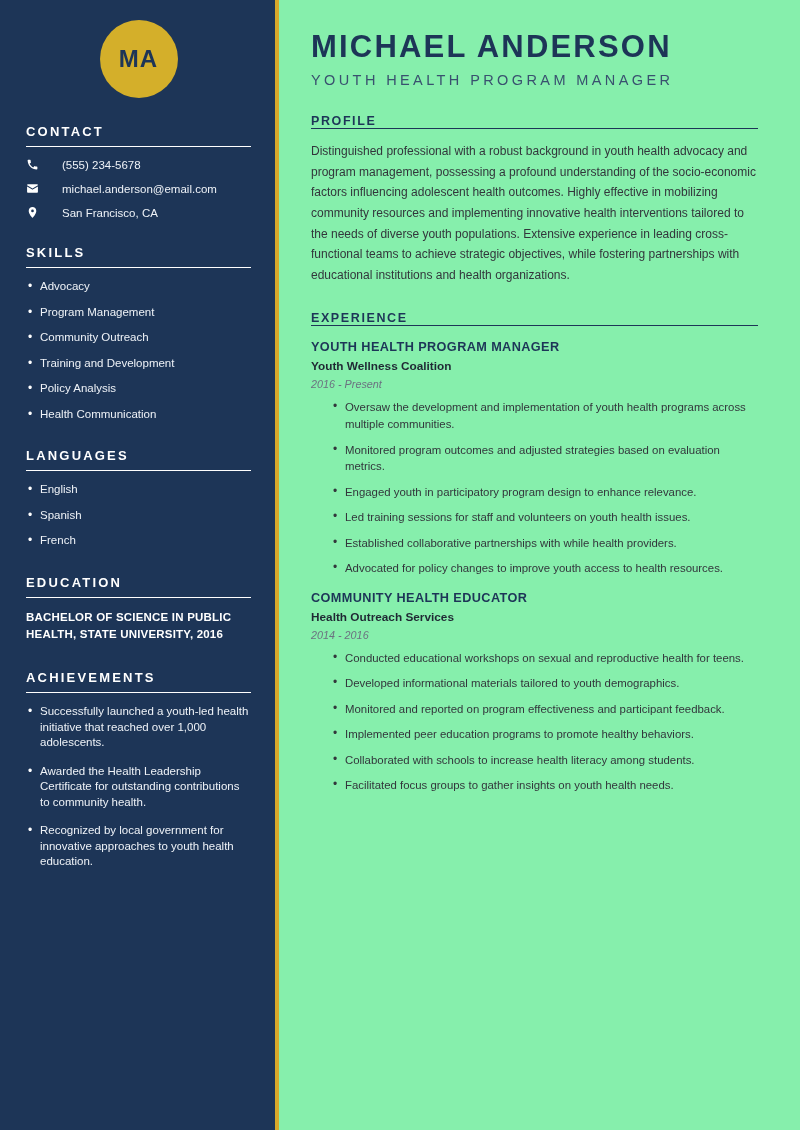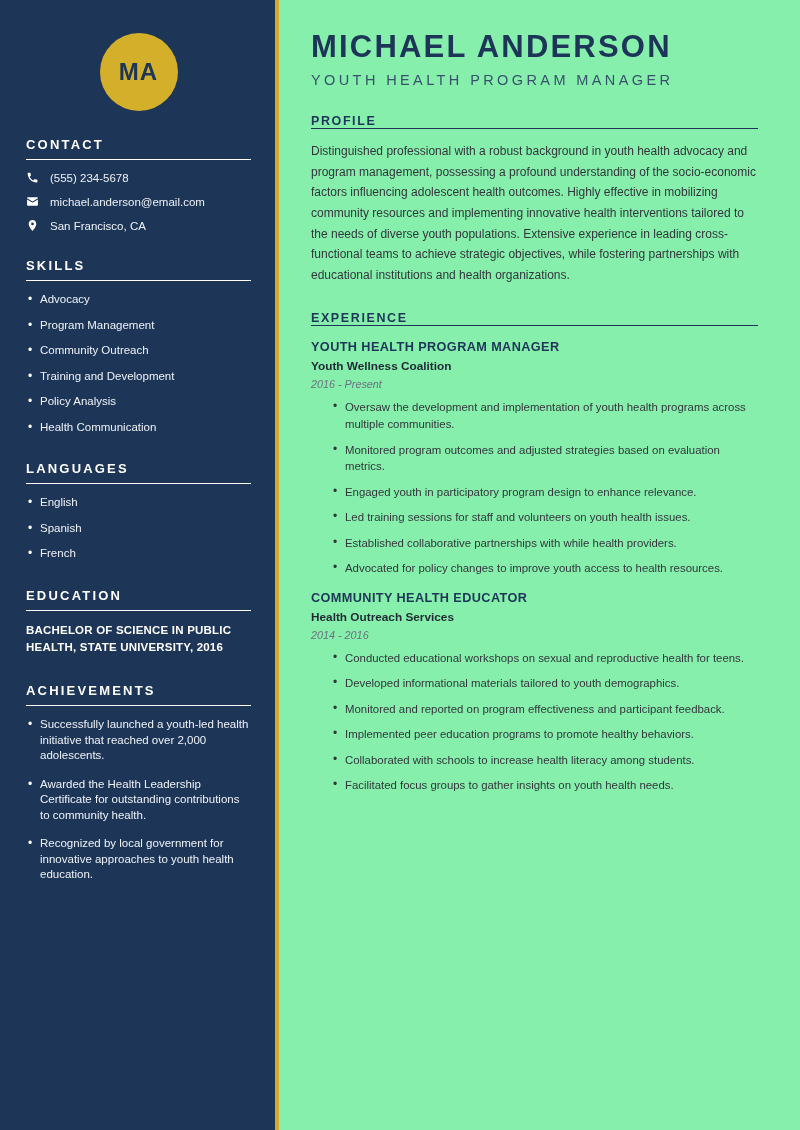--- a/index.html
+++ b/index.html
@@ -35,21 +35,21 @@
     position: absolute;
     top: 0;
     right: 0;
     width: 4px;
     height: 100%;
     background: #d8a82a;
   }
   .avatar-wrap {
     display: flex;
     justify-content: center;
-    padding-top: 33px;
+    padding-top: 20px;
   }
   .avatar {
     width: 78px;
     height: 78px;
     border-radius: 50%;
     background: #d4af2a;
     color: #1d3557;
     display: flex;
     align-items: center;
     justify-content: center;
@@ -68,20 +68,21 @@
     padding-bottom: 7px;
     border-bottom: 1px solid #ffffff;
     margin-bottom: 11px;
   }
   .contact-row {
     display: flex;
     align-items: center;
     margin-bottom: 11px;
     font-size: 11.5px;
     color: #eef2f7;
+    gap: 12px;
   }
   .contact-icon {
     width: 18px;
     flex: 0 0 18px;
     display: flex;
     align-items: center;
     justify-content: flex-start;
     color: #ffffff;
   }
   .contact-icon svg { display: block; }
@@ -262,21 +263,21 @@
     </section>
 
     <section class="side-section">
       <div class="side-title">EDUCATION</div>
       <div class="edu-entry">BACHELOR OF SCIENCE IN PUBLIC HEALTH, STATE UNIVERSITY, 2016</div>
     </section>
 
     <section class="side-section">
       <div class="side-title">ACHIEVEMENTS</div>
       <ul class="side-list ach-list">
-        <li>Successfully launched a youth-led health initiative that reached over 2,000 adolescents.</li>
+        <li>Successfully launched a youth-led health initiative that reached over 1,000 adolescents.</li>
         <li>Awarded the Health Leadership Certificate for outstanding contributions to community health.</li>
         <li>Recognized by local government for innovative approaches to youth health education.</li>
       </ul>
     </section>
   </aside>
 
   <main class="main">
     <h1 class="name">MICHAEL ANDERSON</h1>
     <div class="role">YOUTH HEALTH PROGRAM MANAGER</div>
 

